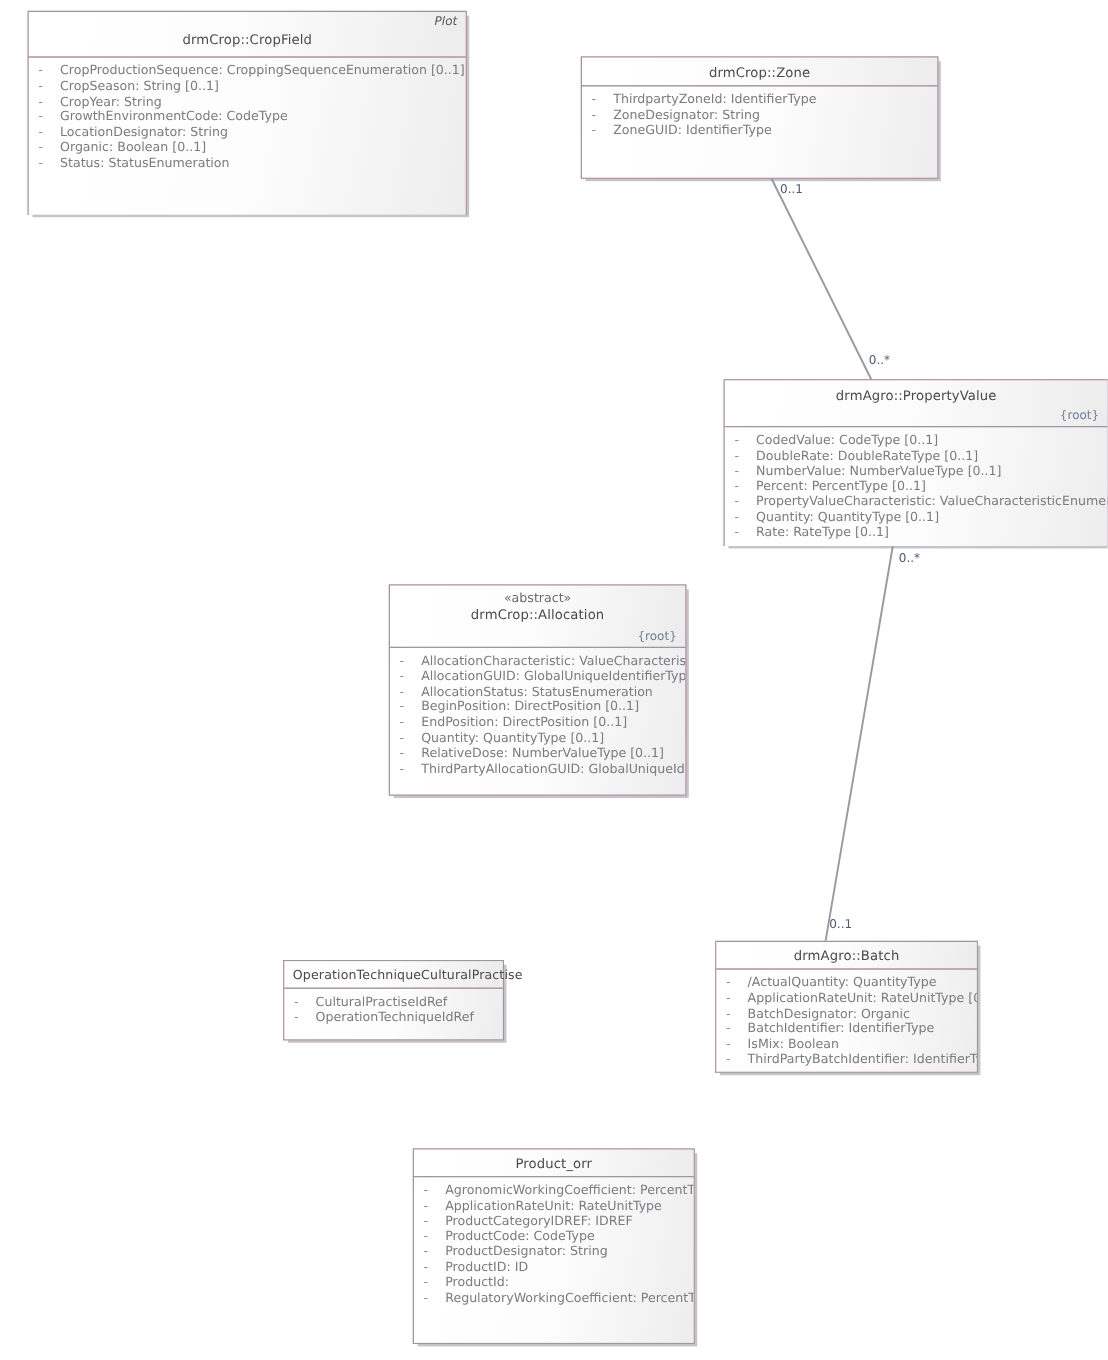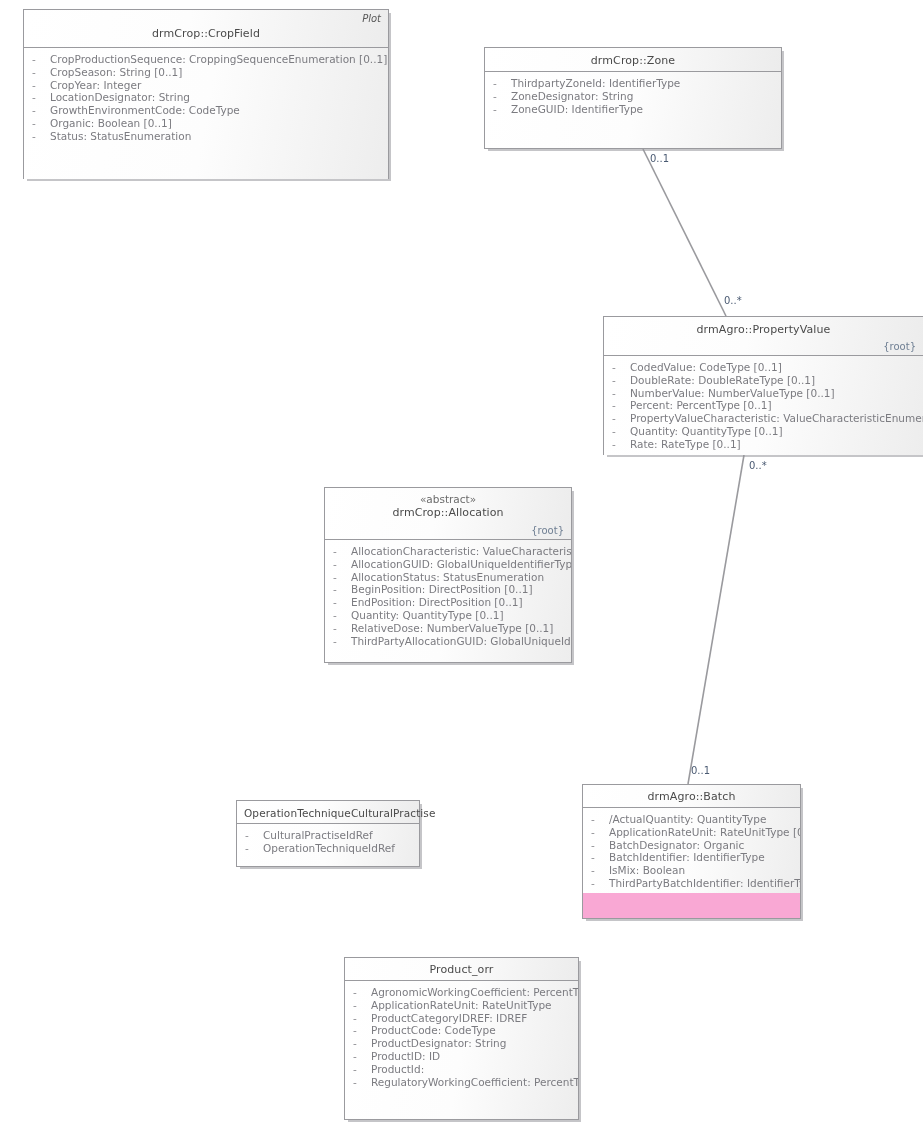--- a/index.html
+++ b/index.html
@@ -128,27 +128,27 @@
       <div class="uml-name" style="margin-top:12px;">drmCrop::CropField</div>
     </div>
     <div class="uml-body" style="height:131px;">
       <span class="attr-row">
         <span class="attr-vis">-</span><span class="attr-text">CropProductionSequence: CroppingSequenceEnumeration [0..1]</span>
       </span>
       <span class="attr-row">
         <span class="attr-vis">-</span><span class="attr-text">CropSeason: String [0..1]</span>
       </span>
       <span class="attr-row">
-        <span class="attr-vis">-</span><span class="attr-text">CropYear: Integer</span>
+        <span class="attr-vis">-</span><span class="attr-text">CropYear: String</span>
+      </span>
+      <span class="attr-row">
+        <span class="attr-vis">-</span><span class="attr-text">GrowthEnvironmentCode: CodeType</span>
       </span>
       <span class="attr-row">
         <span class="attr-vis">-</span><span class="attr-text">LocationDesignator: String</span>
-      </span>
-      <span class="attr-row">
-        <span class="attr-vis">-</span><span class="attr-text">GrowthEnvironmentCode: CodeType</span>
       </span>
       <span class="attr-row">
         <span class="attr-vis">-</span><span class="attr-text">Organic: Boolean [0..1]</span>
       </span>
       <span class="attr-row">
         <span class="attr-vis">-</span><span class="attr-text">Status: StatusEnumeration</span>
       </span>
     </div>
   </div>
 
@@ -240,21 +240,21 @@
     <div class="uml-body" style="height:42px;">
       <span class="attr-row">
         <span class="attr-vis">-</span><span class="attr-text">CulturalPractiseIdRef</span>
       </span>
       <span class="attr-row">
         <span class="attr-vis">-</span><span class="attr-text">OperationTechniqueIdRef</span>
       </span>
     </div>
   </div>
 
-  <div class="uml-class" style="left:570px; top:784px; width:219px; height:135px;">
+  <div class="uml-class" style="left:584px; top:784px; width:219px; height:110px;">
     <div class="uml-header" style="height:23px;">
       <div class="uml-name" style="margin-top:0px;">drmAgro::Batch</div>
     </div>
     <div class="uml-body" style="height:85px;">
       <span class="attr-row">
         <span class="attr-vis">-</span><span class="attr-text">/ActualQuantity: QuantityType</span>
       </span>
       <span class="attr-row">
         <span class="attr-vis">-</span><span class="attr-text">ApplicationRateUnit: RateUnitType [0..1]</span>
       </span>

